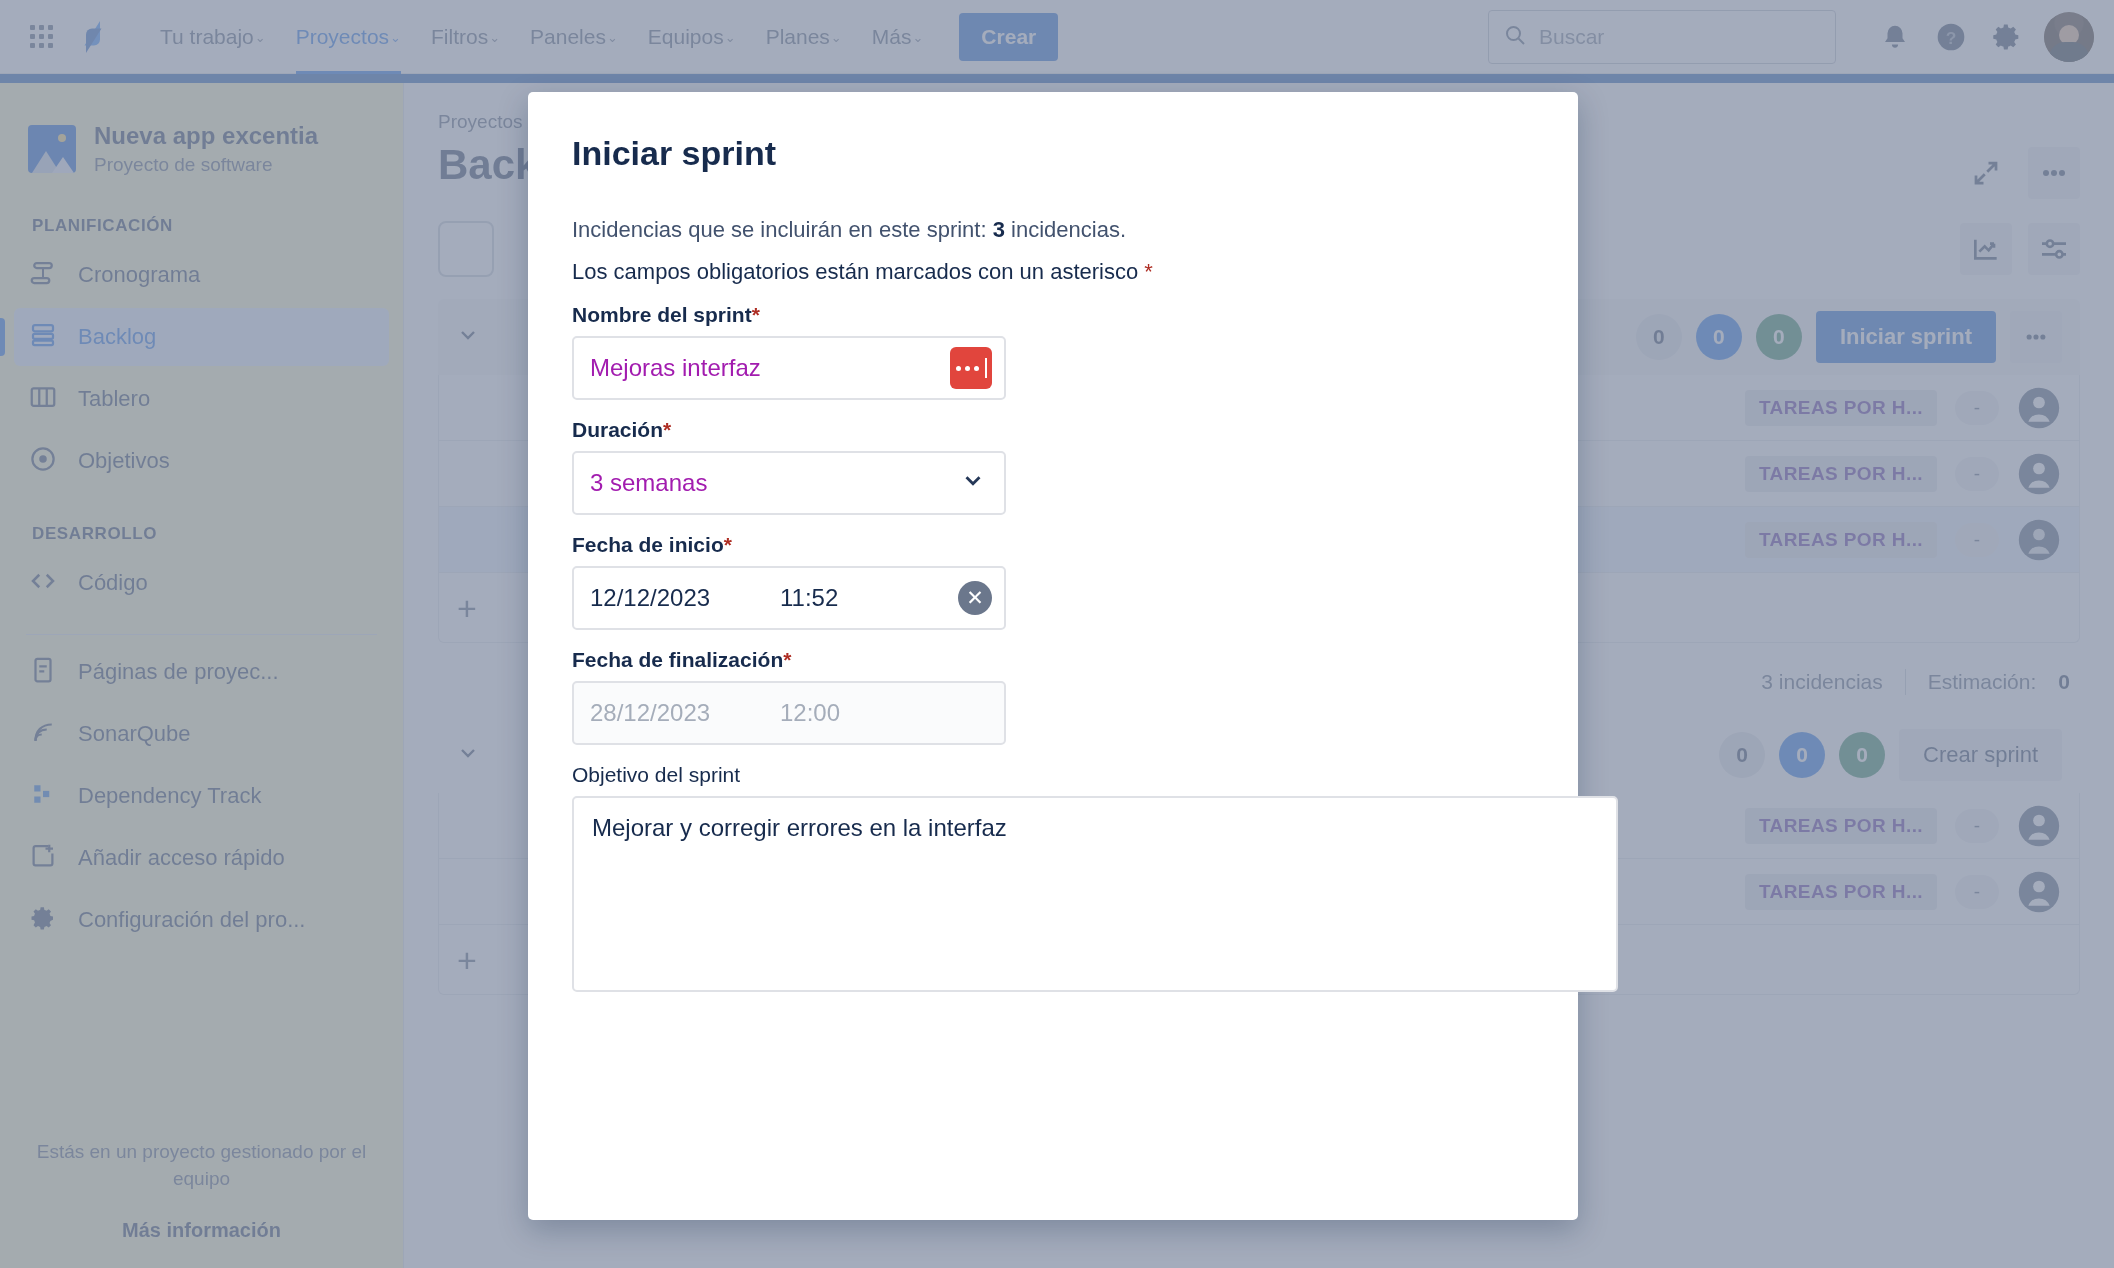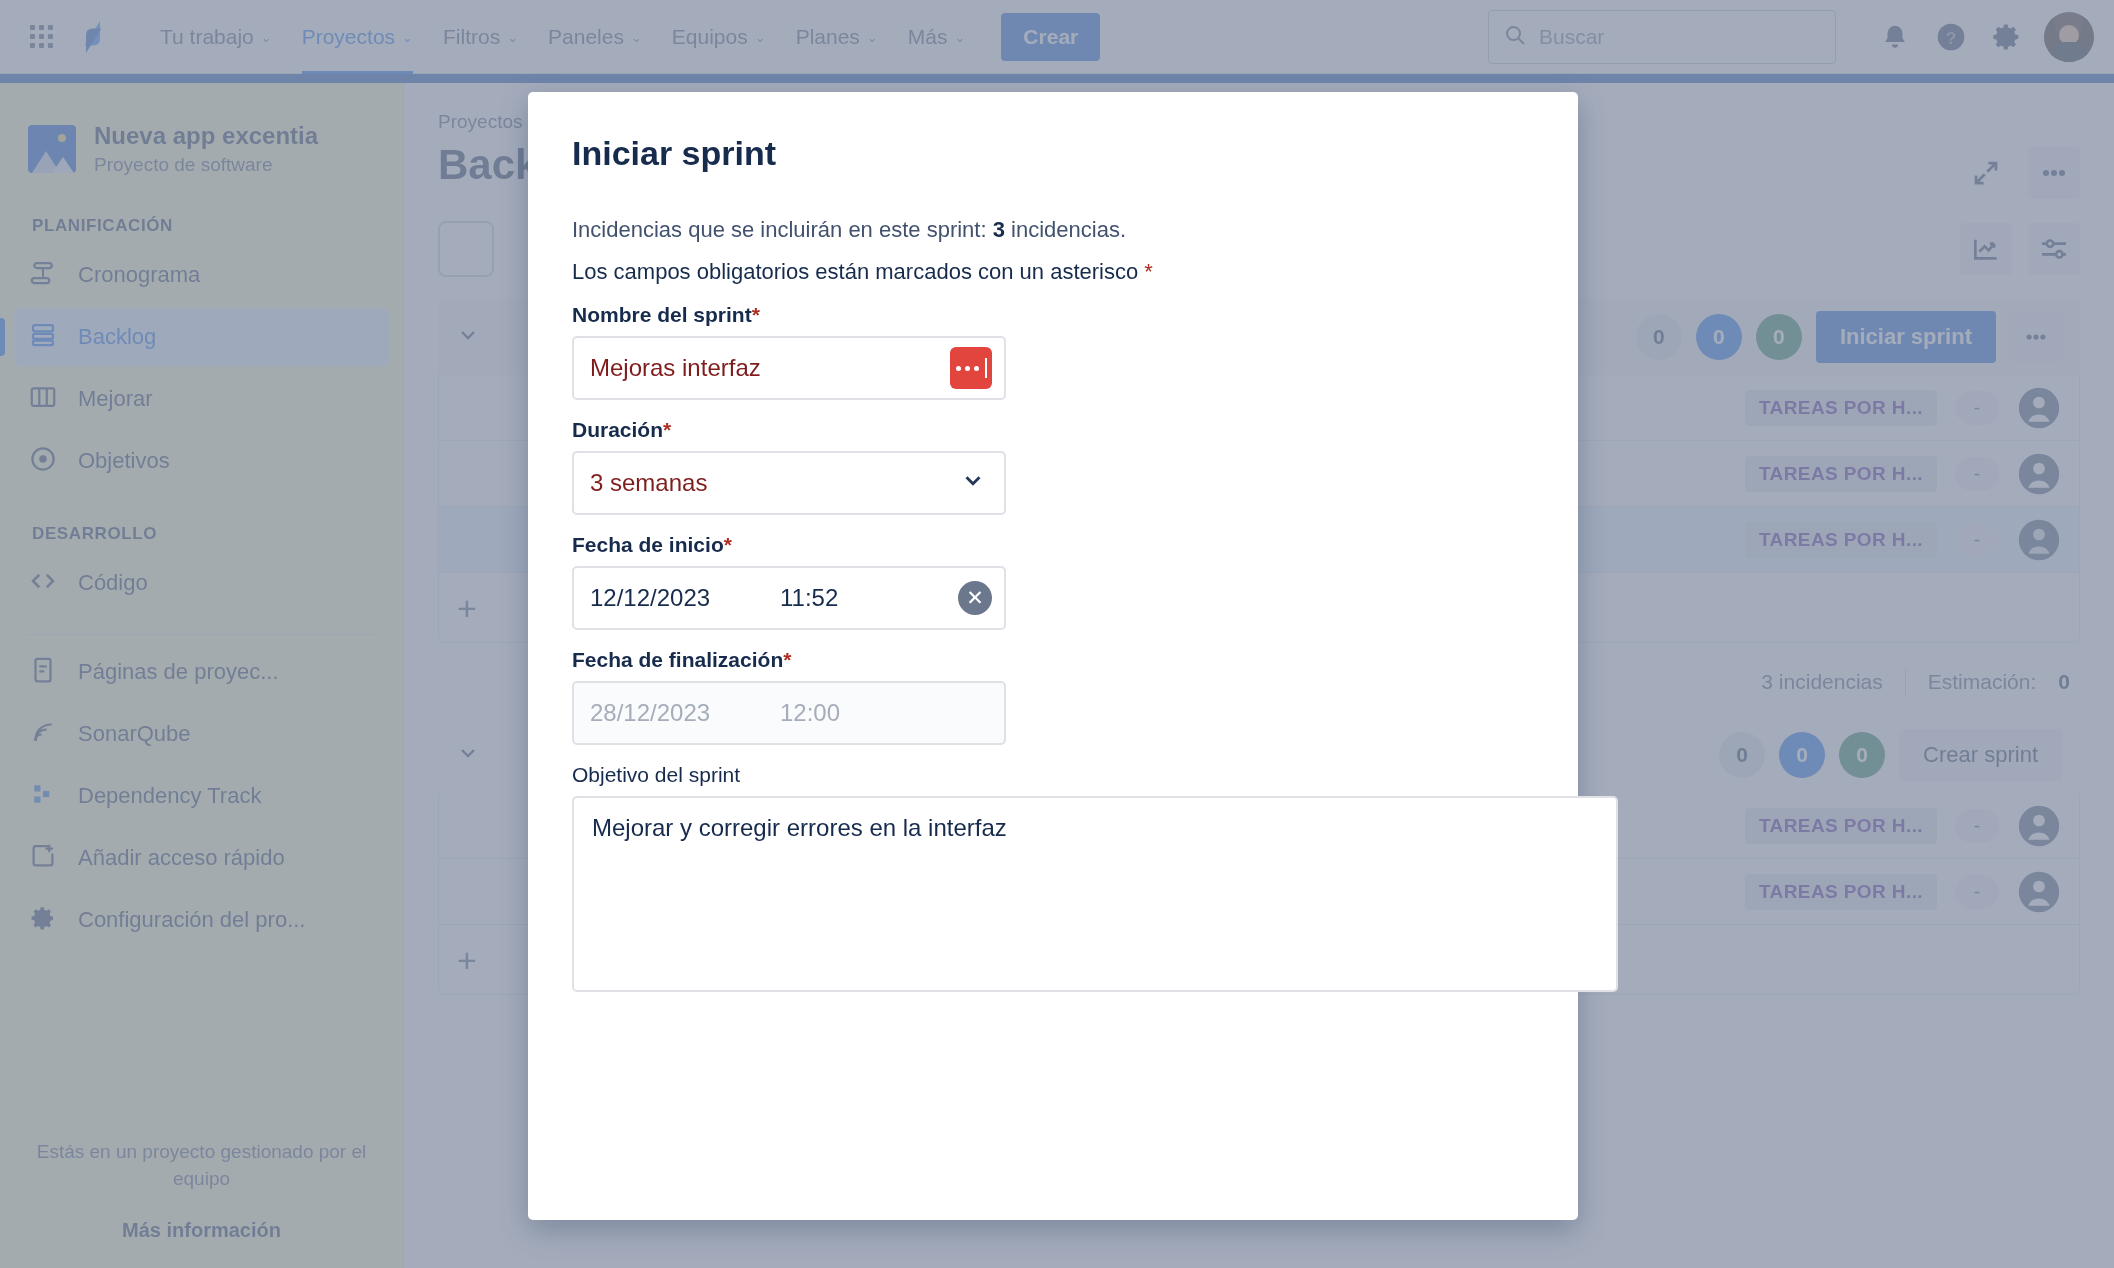--- a/index.html
+++ b/index.html
@@ -30,21 +30,21 @@
     width: 46px; height: 46px; display: grid;
     grid-template-columns: repeat(3, 5px);
     grid-template-rows: repeat(3, 5px);
     gap: 4px; justify-content: center; align-content: center;
     cursor: pointer; border-radius: 4px;
   }
   .apps-grid span { width: 5px; height: 5px; background: #42526e; border-radius: 1px; }
   .jira-logo { width: 46px; height: 46px; margin-left: 6px; display: flex; align-items: center; justify-content: center; cursor: pointer; }
   .nav-items { display: flex; align-items: center; margin-left: 30px; gap: 2px; }
   .nav-item {
-    display: flex; align-items: center; gap: 7px;
+    display: flex; align-items: center; gap: 1px;
     padding: 0 14px; height: 74px; line-height: 74px;
     font-size: 21px; color: #42526e; cursor: pointer;
     position: relative; white-space: nowrap;
   }
   .nav-item.active { color: #0c66e4; }
   .nav-item.active::after {
     content: ""; position: absolute; bottom: 0; left: 14px; right: 14px;
     height: 3px; background: #0c66e4;
   }
   .chev { font-size: 13px; opacity: .85; transform: translateY(1px); }
@@ -189,21 +189,21 @@
   .req-note { font-size: 22px; color: #172b4d; margin-top: 16px; }
   .ast { color: #ae2e24; }
 
   .field { margin-top: 18px; }
   .field-label { font-size: 21px; font-weight: 700; color: #172b4d; margin-bottom: 9px; }
   .field-label.light { font-weight: 400; color: #172b4d; }
   .input-wrap {
     width: 434px; height: 64px; border: 2px solid #dfe1e6; border-radius: 5px;
     display: flex; align-items: center; padding: 0 12px 0 16px; background: #fff;
   }
-  .input-wrap .val { font-size: 24px; color: #7f1d1d; flex: 1; }
+  .input-wrap .val { font-size: 24px; color: #a21caf; flex: 1; }
   .input-wrap.disabled { background: #fafbfc; }
   .red-badge {
     width: 42px; height: 42px; background: #e1453d; border-radius: 6px;
     display: flex; align-items: center; justify-content: center; gap: 4px;
   }
   .red-badge i { width: 5px; height: 5px; background: #fff; border-radius: 50%; display: block; }
   .red-badge .bar { width: 2px; height: 20px; background: #fff; display: block; margin-left: 2px; }
   .dropdown-chev { font-size: 22px; color: #42526e; font-weight: 700; padding-right: 6px; }
   .date-row { display: flex; align-items: center; width: 100%; }
   .date-row .d { font-size: 24px; color: #172b4d; width: 190px; }
@@ -271,21 +271,21 @@
         <span class="label">Backlog</span>
       </div>
 
       <div class="side-item">
         <span>
           <svg width="30" height="30" viewBox="0 0 24 24" fill="none" stroke="#253858" stroke-width="1.8">
             <rect x="3" y="5" width="18" height="14" rx="1.5"></rect>
               <path d="M9 5v14M15 5v14"></path>
           </svg>
         </span>
-        <span class="label">Mejorar</span>
+        <span class="label">Tablero</span>
       </div>
 
       <div class="side-item">
         <span>
           <svg width="30" height="30" viewBox="0 0 24 24" fill="none" stroke="#253858" stroke-width="1.8">
             <circle cx="12" cy="12" r="8.5"></circle>
               <circle cx="12" cy="12" r="3" fill="#253858" stroke="none"></circle>
           </svg>
         </span>
         <span class="label">Objetivos</span>

